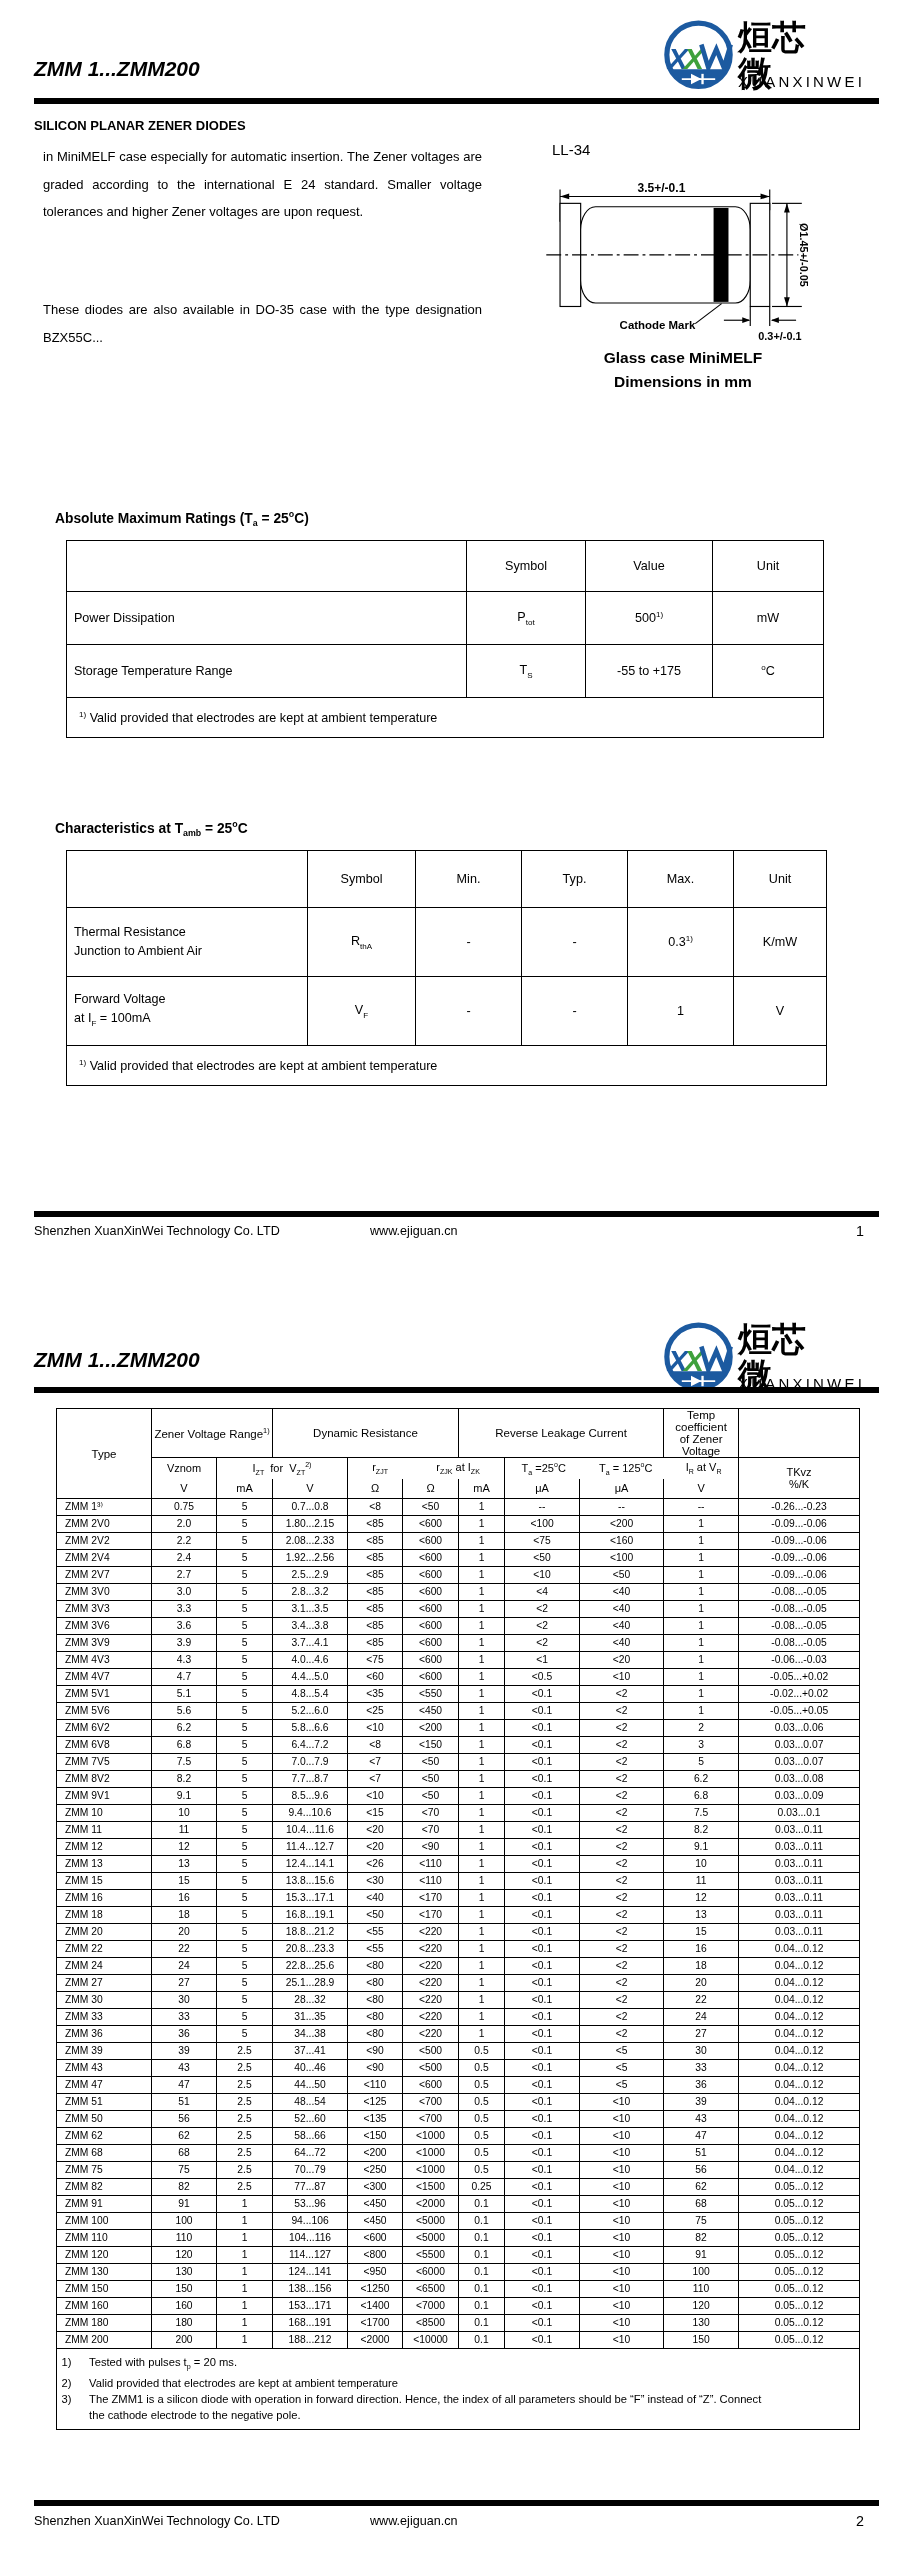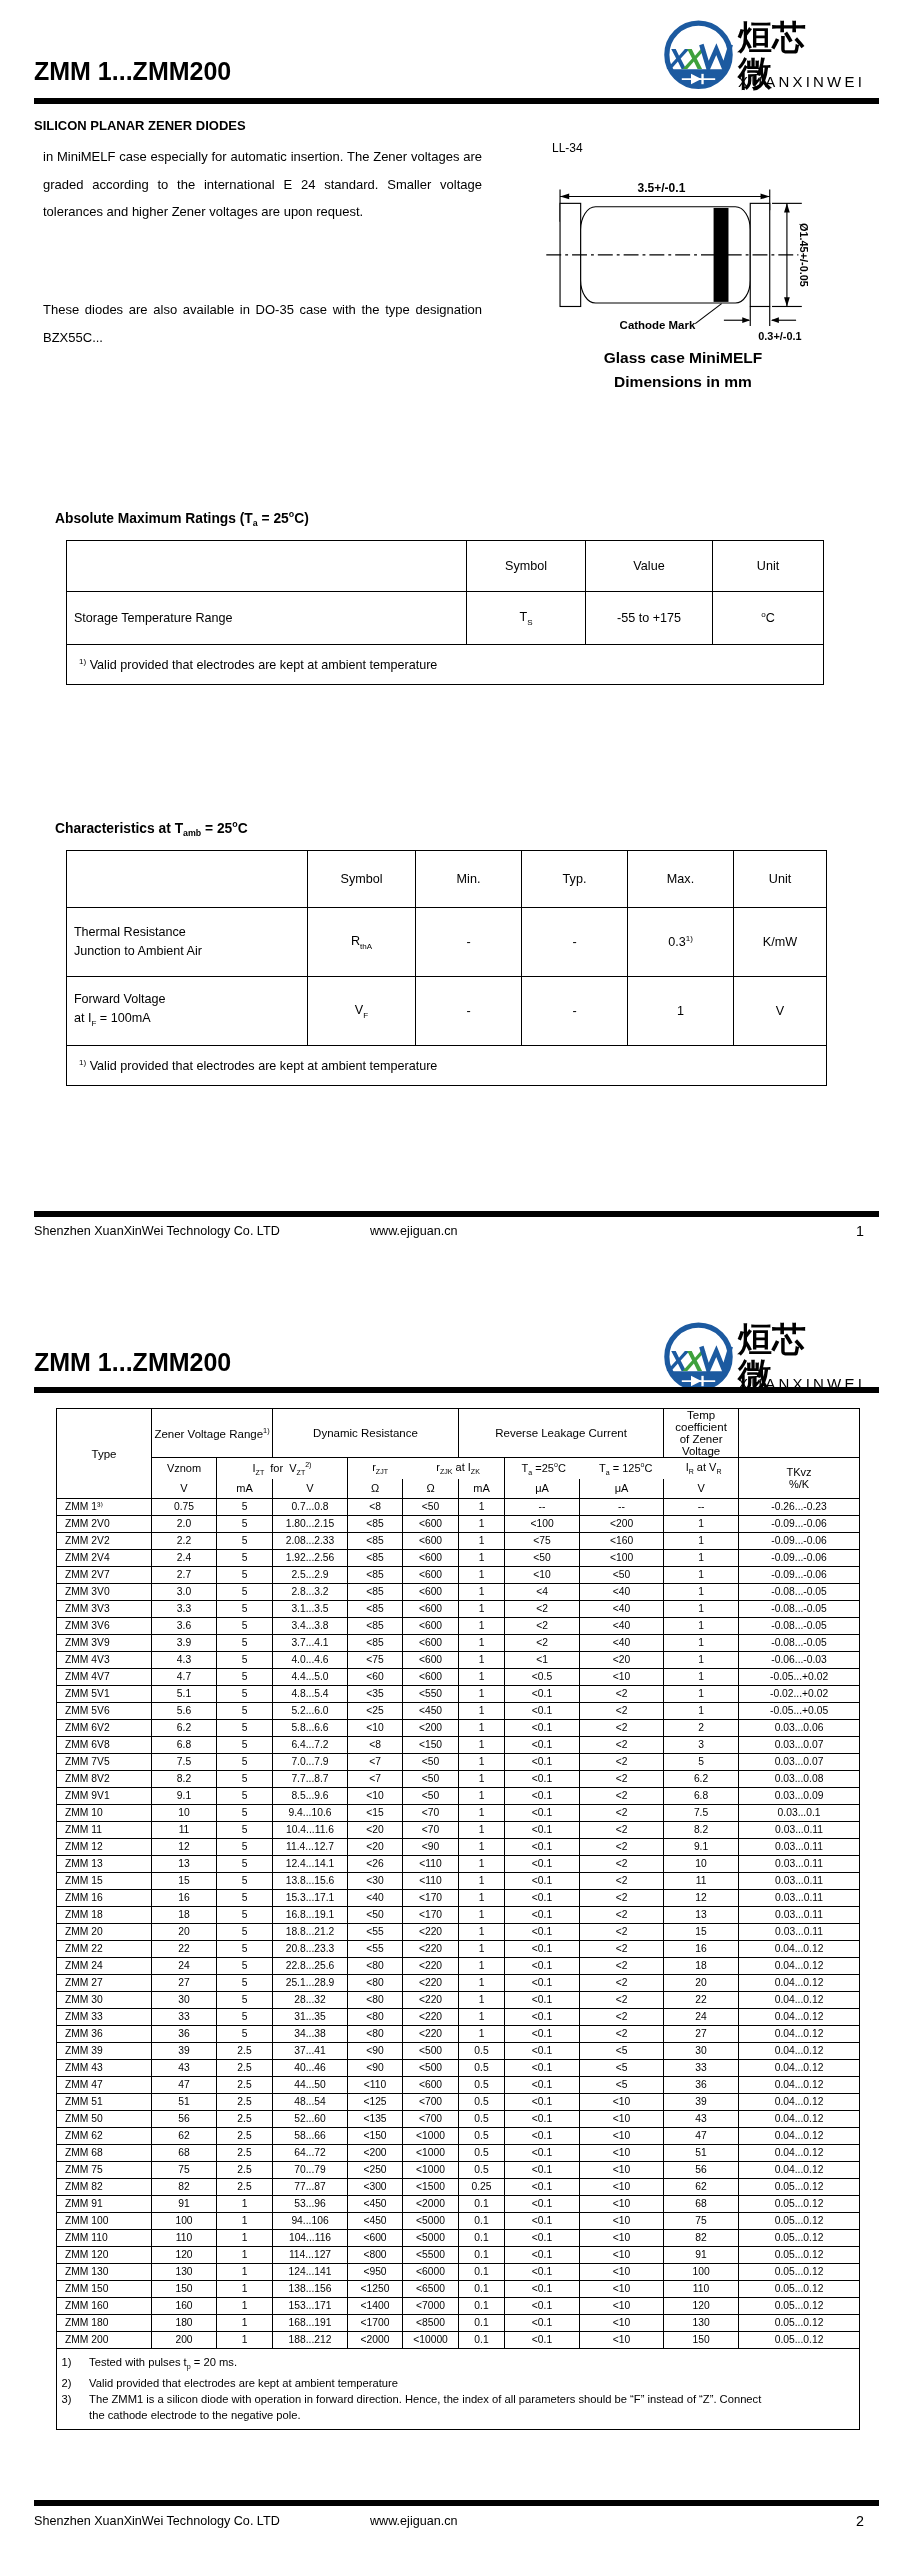--- a/index.html
+++ b/index.html
@@ -1,23 +1,23 @@
 <!DOCTYPE html>
 <html style="font-size:9.2px"><head>
 <meta charset="utf-8">
 <style>
   html,body{margin:0;padding:0;background:#fff;}
   .doc{position:relative;width:910px;height:2576px;background:#fff;color:#000;
        font-family:"Liberation Sans","DejaVu Sans",sans-serif;overflow:hidden;}
   .abs{position:absolute;}
-  .pagetitle{font-size:25px;font-weight:bold;letter-spacing:0px;}
+  .pagetitle{font-size:21px;font-weight:bold;letter-spacing:0px;font-style:italic;}
   .rule{background:#000;height:6.3px;left:34px;width:845px;}
   .sechead{font-size:13px;font-weight:bold;}
   .para{font-size:13px;line-height:27.5px;text-align:justify;width:439px;}
-  .llname{font-size:12px;}
+  .llname{font-size:15px;}
   .cap{width:218px;text-align:center;font-size:15.5px;font-weight:bold;}
   .tblhead{font-size:13.8px;font-weight:bold;}
   sub{font-size:64%;}
   sup{font-size:64%;}
   
   table{border-collapse:collapse;table-layout:fixed;}
   .dtable{border:1.7px solid #000;}
   .dtable th,.dtable td{border:1.1px solid #000;border-top-width:1.7px;border-bottom-width:1.7px;
       font-weight:normal;text-align:center;font-size:12.6px;padding:12px;}
   .dtable .param{text-align:left;padding-left:6.9px;}
@@ -132,20 +132,26 @@
         <col style="width:119px">
         <col style="width:127px">
         <col style="width:111px">
       </colgroup>
     <tbody>
         <tr>
       <th></th>
       <th>Symbol</th>
       <th>Value</th>
       <th>Unit</th>
+    </tr>
+    <tr>
+      <td class="param">Power Dissipation</td>
+      <td>P<sub>tot</sub></td>
+      <td>500<sup>1)</sup></td>
+      <td>mW</td>
     </tr>
     <tr>
       <td class="param">Storage Temperature Range</td>
       <td>T<sub>S</sub></td>
       <td>-55 to +175</td>
       <td><sup>o</sup>C</td>
     </tr>
     <tr>
       <td class="note" colspan="4"><sup>1)</sup> Valid provided that electrodes are kept at ambient temperature</td>
     </tr>

